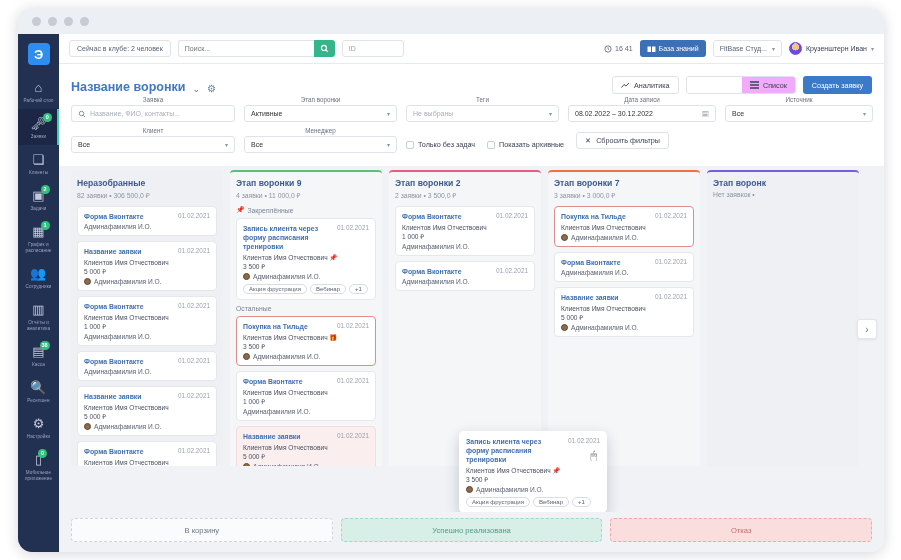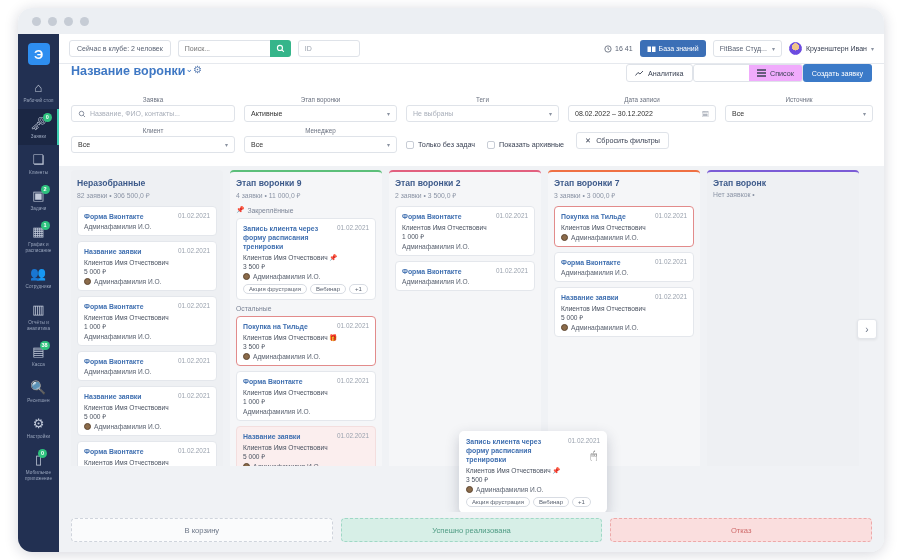--- a/index.html
+++ b/index.html
@@ -58,21 +58,21 @@
     height: 30px; background: #fff; border-bottom: 1px solid #e6e9ee;
     display: flex; align-items: center; padding: 0 10px; gap: 7px;
   }
   .pill-club {
     height: 17px; border: 1px solid #dfe3e9; border-radius: 3px;
     font-size: 7px; color: #5a6374; display:flex; align-items:center; padding: 0 7px;
     background:#fff;
   }
   .searchbox { display: flex; height: 17px; }
   .searchbox input {
-    width: 92px; height: 17px; border: 1px solid #dfe3e9; border-right: none;
+    width: 136px; height: 17px; border: 1px solid #dfe3e9; border-right: none;
     border-radius: 3px 0 0 3px; font-size: 7px; padding: 0 6px; color: #333;
     font-family: inherit; outline: none;
   }
   .searchbtn {
     width: 21px; height: 17px; background: #35b58a; border-radius: 0 3px 3px 0;
     display:flex; align-items:center; justify-content:center; color:#fff; font-size:9px;
     cursor:pointer;
   }
   .idbox {
     width: 62px; height: 17px; border: 1px solid #dfe3e9; border-radius: 3px;
@@ -91,21 +91,21 @@
   }
   .user { display:flex; align-items:center; gap:4px; font-size:7px; color:#3a4254; cursor:pointer;}
   .avatar {
     width: 13px; height: 13px; border-radius: 50%;
     background: radial-gradient(circle at 50% 35%, #f0c58a 40%, #6c4be0 41%);
     border: 1px solid #6c4be0;
   }
 
   
   .pagehead {
-    height: 30px; background: #fff; display:flex; align-items:flex-start; padding: 0 12px; 
+    height: 30px; background: #fff; display:flex; align-items:flex-end; padding: 0 12px; gap:7px;
   }
   .ptitle { font-size: 12.5px; font-weight: bold; color: #3f78c4; }
   .chev { color:#3f78c4; font-size:9px; }
   .gear { color:#5d7fb3; font-size:10px; cursor:pointer; }
   .btn-ghost {
     height: 18px; border: 1px solid #dfe3e9; border-radius: 3px; background:#fff;
     font-size: 7.2px; color:#3a4254; display:flex; align-items:center; gap:4px; padding:0 8px; cursor:pointer;
   }
   .seg { display:flex; height:18px; border:1px solid #dfe3e9; border-radius:3px; overflow:hidden; }
   .seg > div { display:flex; align-items:center; gap:4px; padding: 0 8px; font-size:7.2px; color:#3a4254; cursor:pointer; background:#f0abfc;}

